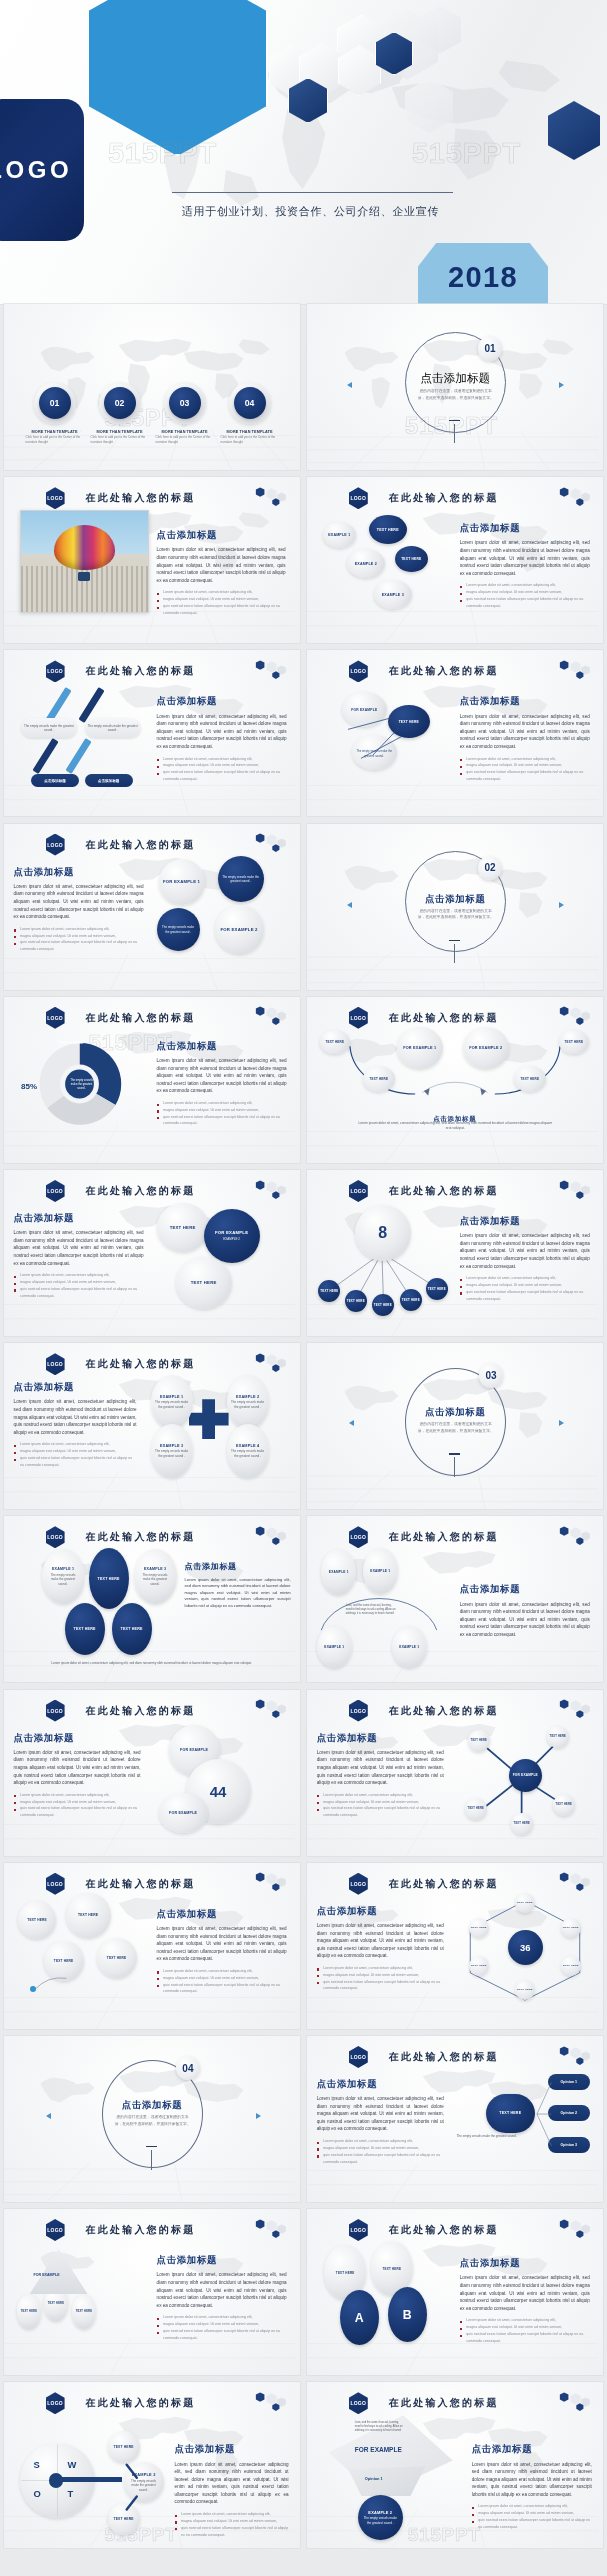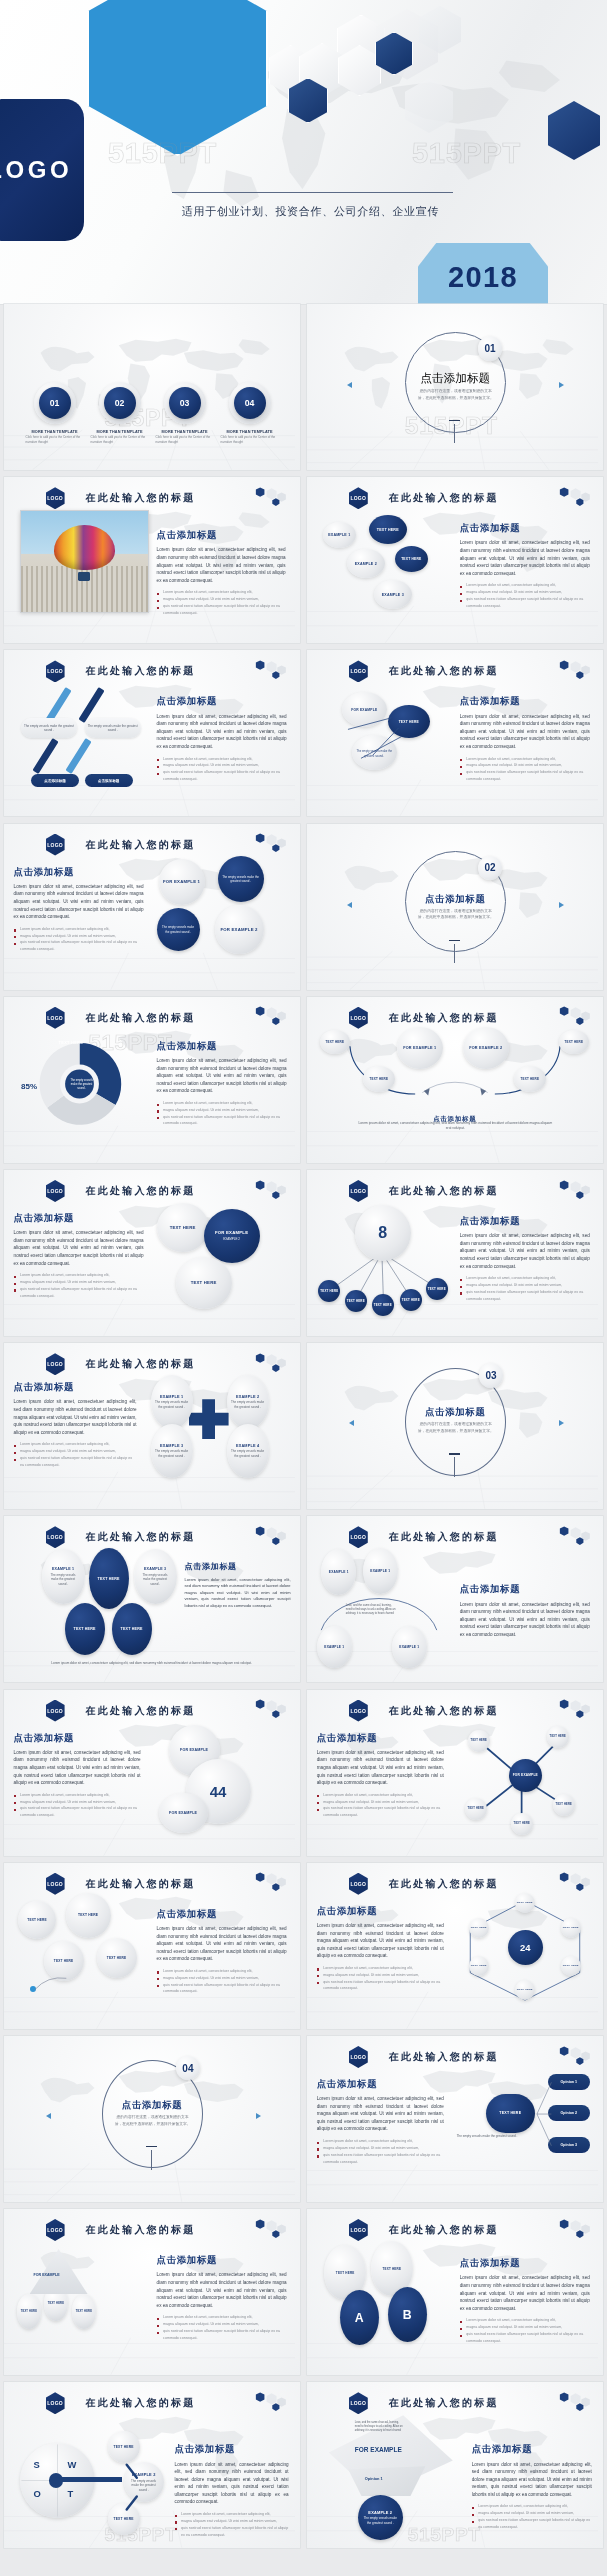--- a/index.html
+++ b/index.html
@@ -1173,21 +1173,21 @@
       <div class="p" style="margin-top:4.3px">Lorem ipsum dolor sit amet, consectetuer adipiscing elit, sed diam nonummy nibh euismod tincidunt ut laoreet dolore magna aliquam erat volutpat. Ut wisi enim ad minim veniam, quis nostrud exerci tation ullamcorper suscipit lobortis nisl ut aliquip ex ea commodo consequat.</div>
       <ul class="bul">
         <li>Lorem ipsum dolor sit amet, consectetuer adipiscing elit,</li>
         <li> magna aliquam erat volutpat. Ut wisi enim ad minim veniam,</li>
         <li>quis nostrud exerci tation ullamcorper suscipit lobortis nisl ut aliquip ex ea commodo consequat.</li>
       </ul>
     </div>
     <svg style="position:absolute;left:153px;top:32px;width:130px;height:108px" viewBox="0 0 180 150">
       <polygon points="90,8 166,48 166,108 90,146 14,108 14,48" fill="none" stroke="#3c5d92" stroke-width="1.1"></polygon>
     </svg>
-    <div class="circ c-dark" style="position:absolute;left:201px;top:67px;width:35px;height:35px;font-size:9.4px;font-weight:bold">24</div>
+    <div class="circ c-dark" style="position:absolute;left:201px;top:67px;width:35px;height:35px;font-size:9.4px;font-weight:bold">36</div>
     <div class="circ c-light" style="position:absolute;left:208px;top:30px;width:20px;height:20px">
         <div class="lbl" style="font-size:2.5px">TEXT HERE</div>
       </div>
     <div class="circ c-light" style="position:absolute;left:254px;top:55px;width:20px;height:20px">
         <div class="lbl" style="font-size:2.5px">TEXT HERE</div>
       </div>
     <div class="circ c-light" style="position:absolute;left:254px;top:93px;width:20px;height:20px">
         <div class="lbl" style="font-size:2.5px">TEXT HERE</div>
       </div>
     <div class="circ c-light" style="position:absolute;left:208px;top:117px;width:20px;height:20px">

